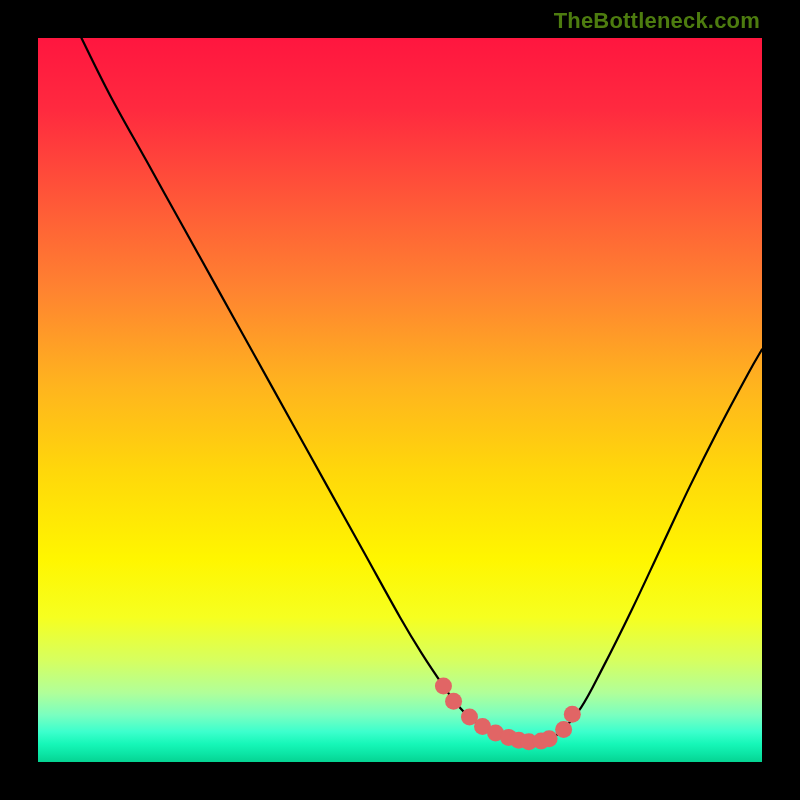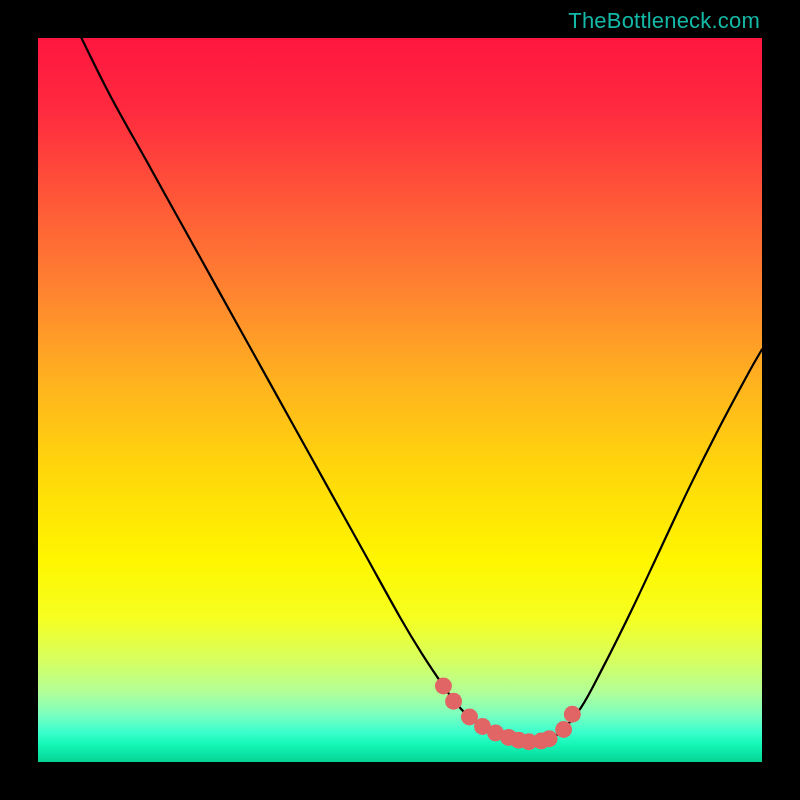--- a/index.html
+++ b/index.html
@@ -31,22 +31,22 @@
   .curve, .dots {
     position: absolute;
     inset: 0;
   }
   .watermark {
     position: absolute;
     top: 8px;
     right: 40px;
     font-family: Arial, Helvetica, sans-serif;
     font-size: 22px;
-    font-weight: 400;
-    color: #14b8a6;
+    font-weight: 700;
+    color: #4d7c0f;
     letter-spacing: 0.2px;
   }
 </style>
 </head>
 <body>
 
 <div class="frame">
   <div class="plot-area">
 
     <svg class="gradient" viewBox="0 0 724 724" preserveAspectRatio="none">

